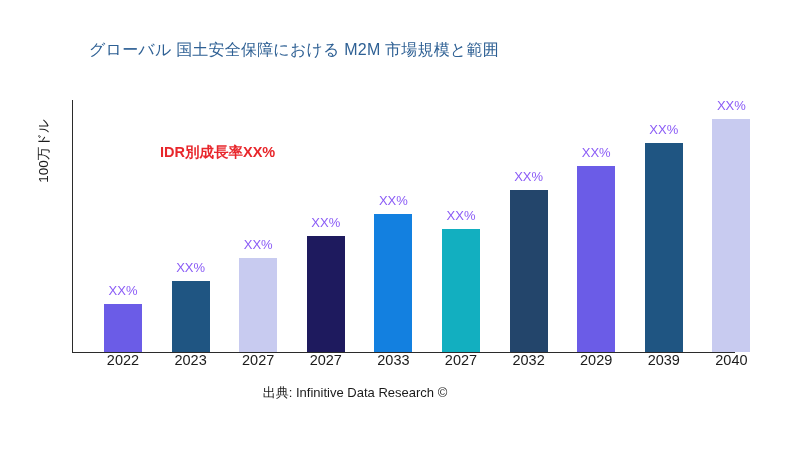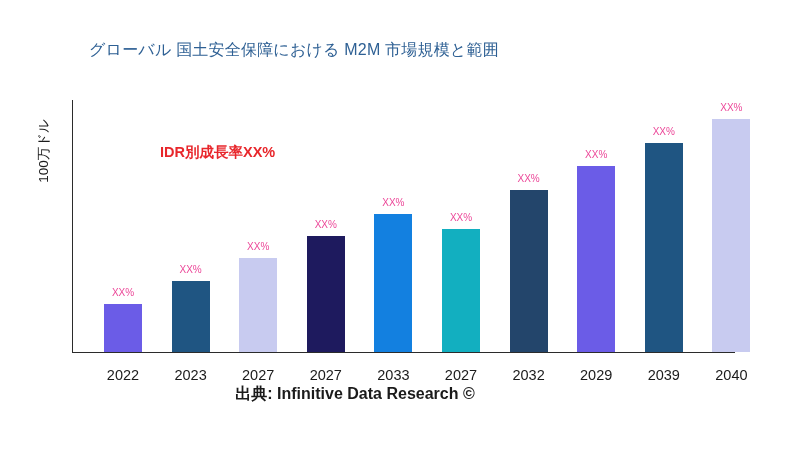--- a/index.html
+++ b/index.html
@@ -88,30 +88,30 @@
     position: absolute;
     bottom: 0;
     left: 50%;
     transform: translateX(-50%);
     width: 38px;
   }
   .bar-value {
     position: absolute;
     left: 50%;
     transform: translateX(-50%);
-    font-size: 10px;
-    color: #ec4899;
+    font-size: 13px;
+    color: #8b5cf6;
     white-space: nowrap;
   }
   .bar-category {
     position: absolute;
     top: 100%;
     left: 50%;
     transform: translateX(-50%);
-    margin-top: 15px;
+    margin-top: 0;
     font-size: 14.5px;
     color: #1b1b1b;
     white-space: nowrap;
   }
 
   
   #growth-annotation {
     position: absolute;
     left: 148px;
     top: 143px;
@@ -122,24 +122,23 @@
     margin-left: 12px;
   }
 
   
   #source-note {
     position: absolute;
     left: 72px;
     top: 384px;
     width: 566px;
     text-align: center;
-    font-size: 16px;
+    font-size: 13px;
     color: #1b1b1b;
     white-space: nowrap;
-    font-weight: bold;
   }
 </style>
 </head>
 <body>
 
 <div id="canvas">
 
   <div id="chart-title">グローバル 国土安全保障における M2M 市場規模と範囲</div>
 
   <div id="y-axis-label">100万ドル</div>

